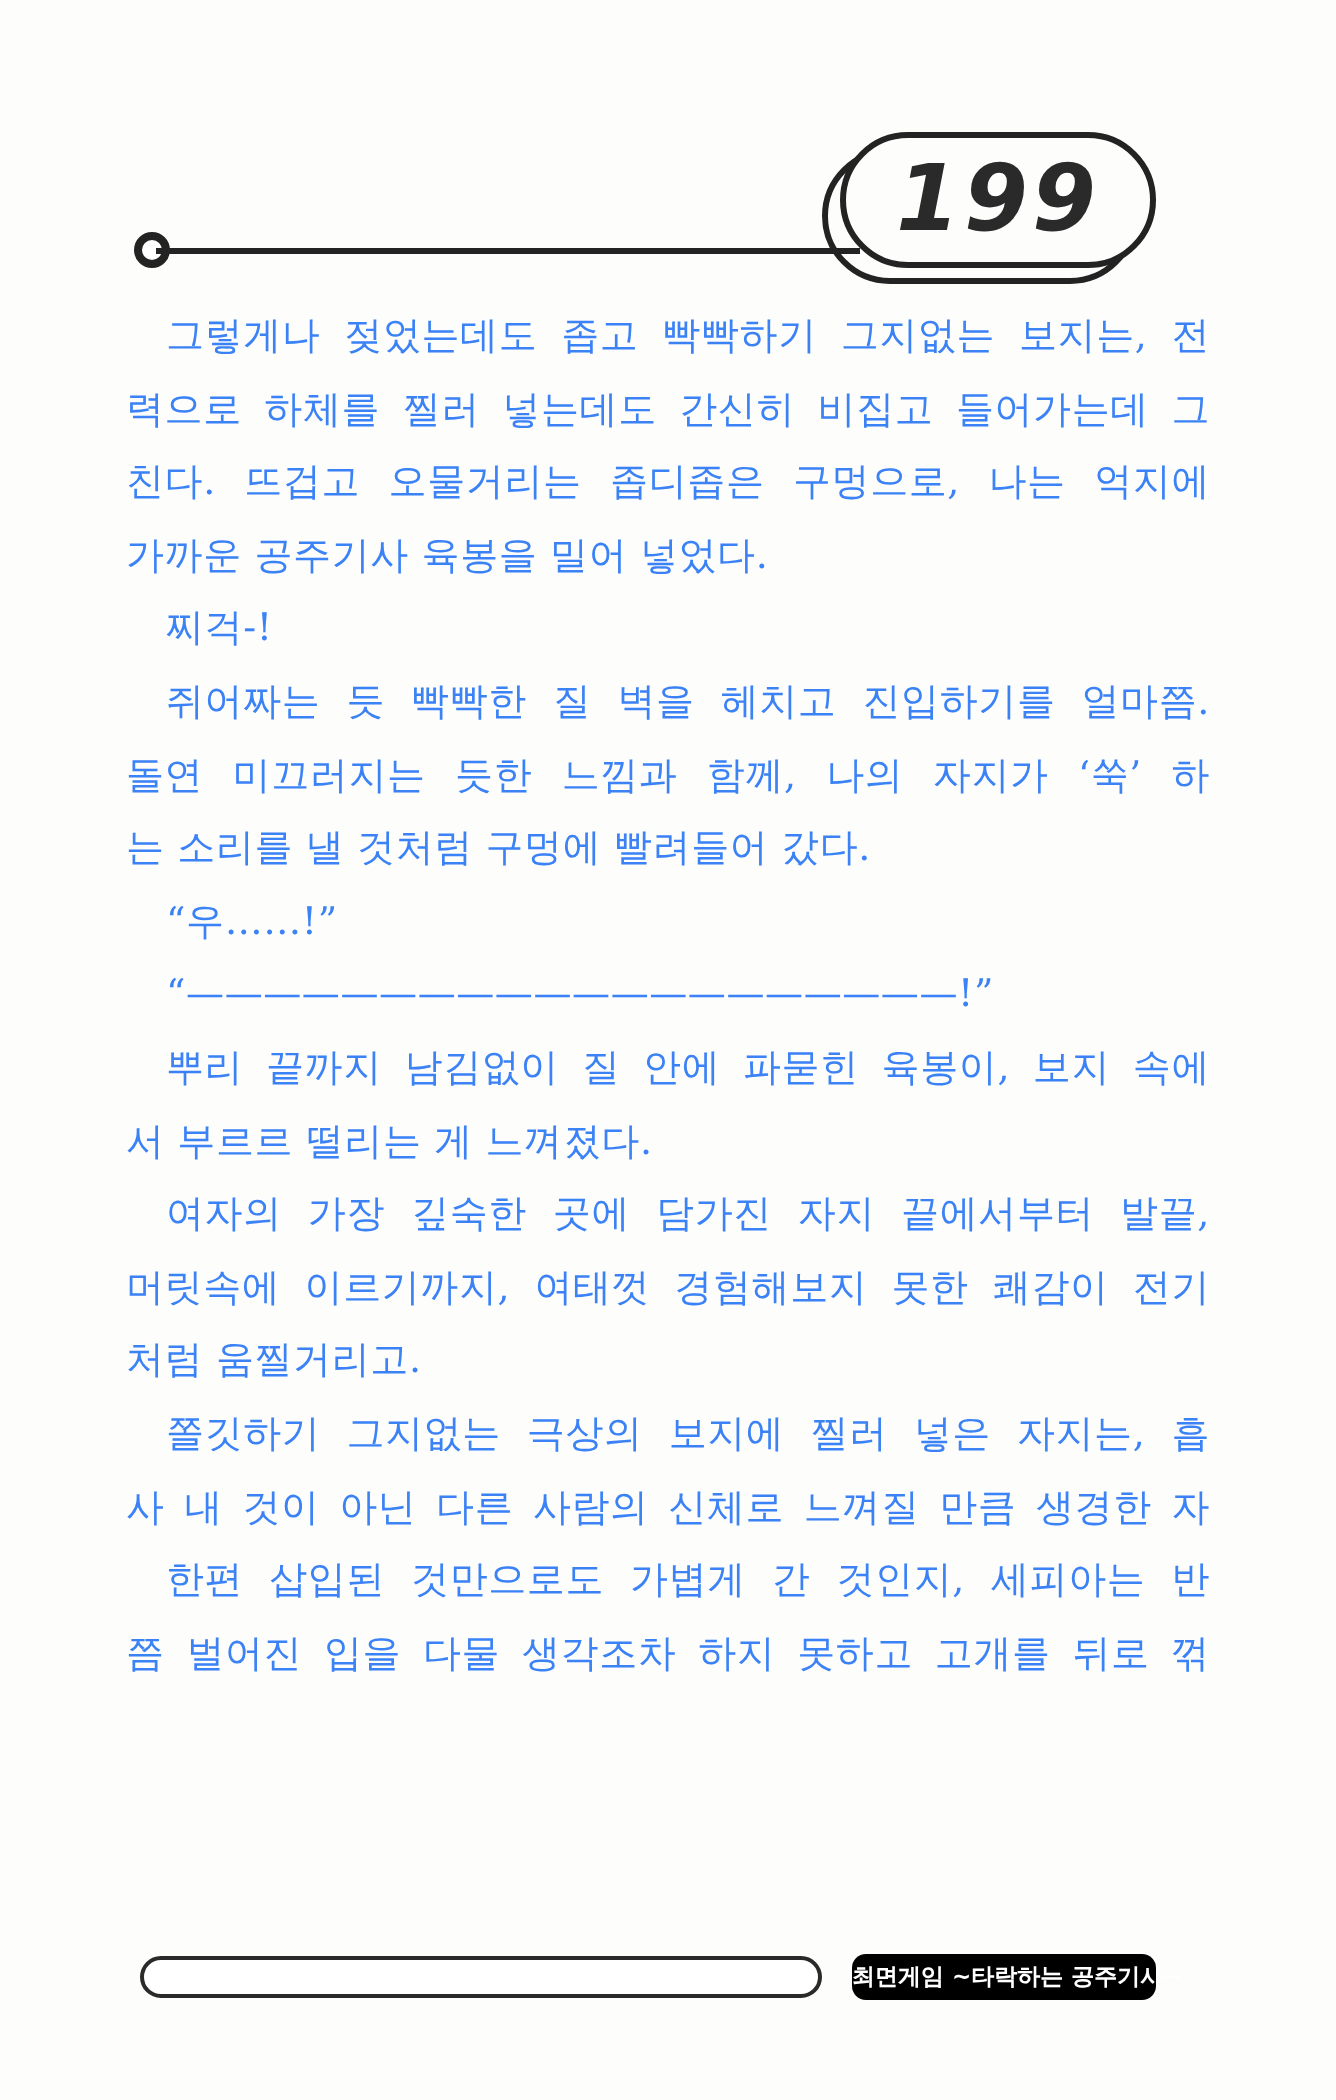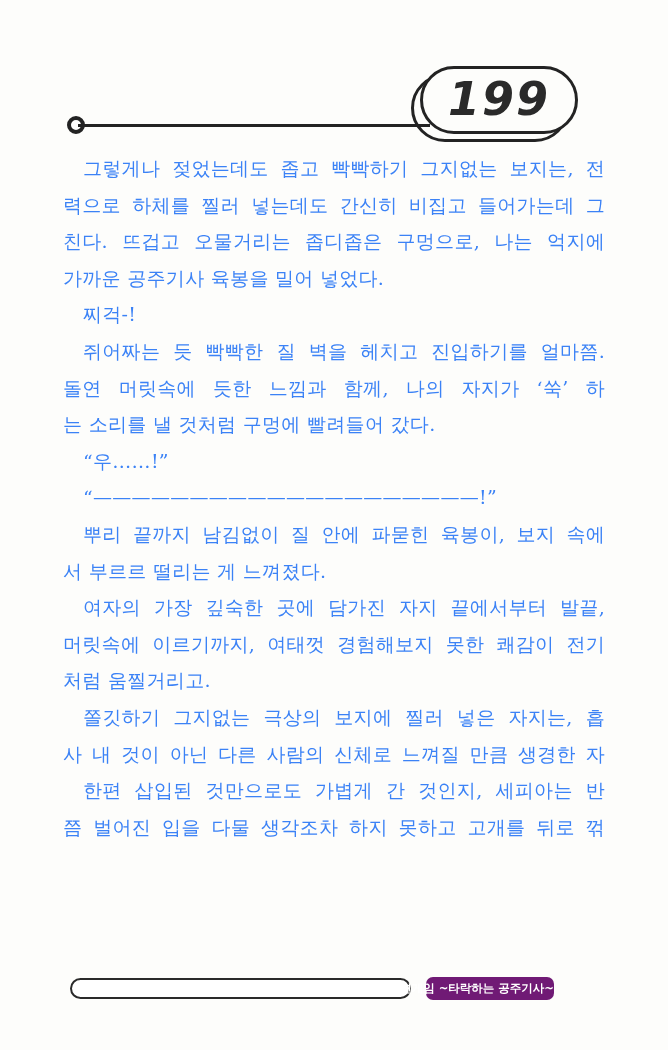--- a/index.html
+++ b/index.html
@@ -88,24 +88,24 @@
     position:absolute;
     left:70px;top:978px;
     width:337px;height:17px;
     background:#fff;
     border:2.5px solid #2a2a2a;
     border-radius:11px;
   }
   .footer-badge{
     position:absolute;
     left:426px;top:977px;
-    width:128px;height:23px;
-    background:#701a75;
+    width:152px;height:23px;
+    background:#000000;
     border-radius:7px;
-    display:flex;align-items:center;justify-content:flex-end;
+    display:flex;align-items:center;justify-content:flex-start;
   }
   .footer-badge span{
     color:#ffffff;
     font-family:"DejaVu Sans","Liberation Sans",sans-serif;
     font-size:11.5px;
     font-weight:bold;
     letter-spacing:0px;
     white-space:nowrap;
   }
 </style>
@@ -121,21 +121,21 @@
     <span class="page-number">199</span>
   </div>
 
   <div class="bodytext" id="body-text">
       <div class="line indent just">그렇게나 젖었는데도 좁고 빡빡하기 그지없는 보지는, 전</div>
       <div class="line just">력으로 하체를 찔러 넣는데도 간신히 비집고 들어가는데 그</div>
       <div class="line just">친다. 뜨겁고 오물거리는 좁디좁은 구멍으로, 나는 억지에</div>
       <div class="line">가까운 공주기사 육봉을 밀어 넣었다.</div>
       <div class="line indent">찌걱-!</div>
       <div class="line indent just">쥐어짜는 듯 빡빡한 질 벽을 헤치고 진입하기를 얼마쯤.</div>
-      <div class="line just">돌연 머릿속에 듯한 느낌과 함께, 나의 자지가 ‘쑥’ 하</div>
+      <div class="line just">돌연 미끄러지는 듯한 느낌과 함께, 나의 자지가 ‘쑥’ 하</div>
       <div class="line">는 소리를 낼 것처럼 구멍에 빨려들어 갔다.</div>
       <div class="line indent">“우……!”</div>
       <div class="line indent">“————————————————————!”</div>
       <div class="line indent just">뿌리 끝까지 남김없이 질 안에 파묻힌 육봉이, 보지 속에</div>
       <div class="line">서 부르르 떨리는 게 느껴졌다.</div>
       <div class="line indent just">여자의 가장 깊숙한 곳에 담가진 자지 끝에서부터 발끝,</div>
       <div class="line just">머릿속에 이르기까지, 여태껏 경험해보지 못한 쾌감이 전기</div>
       <div class="line">처럼 움찔거리고.</div>
       <div class="line indent just">쫄깃하기 그지없는 극상의 보지에 찔러 넣은 자지는, 흡</div>
       <div class="line just">사 내 것이 아닌 다른 사람의 신체로 느껴질 만큼 생경한 자</div>

